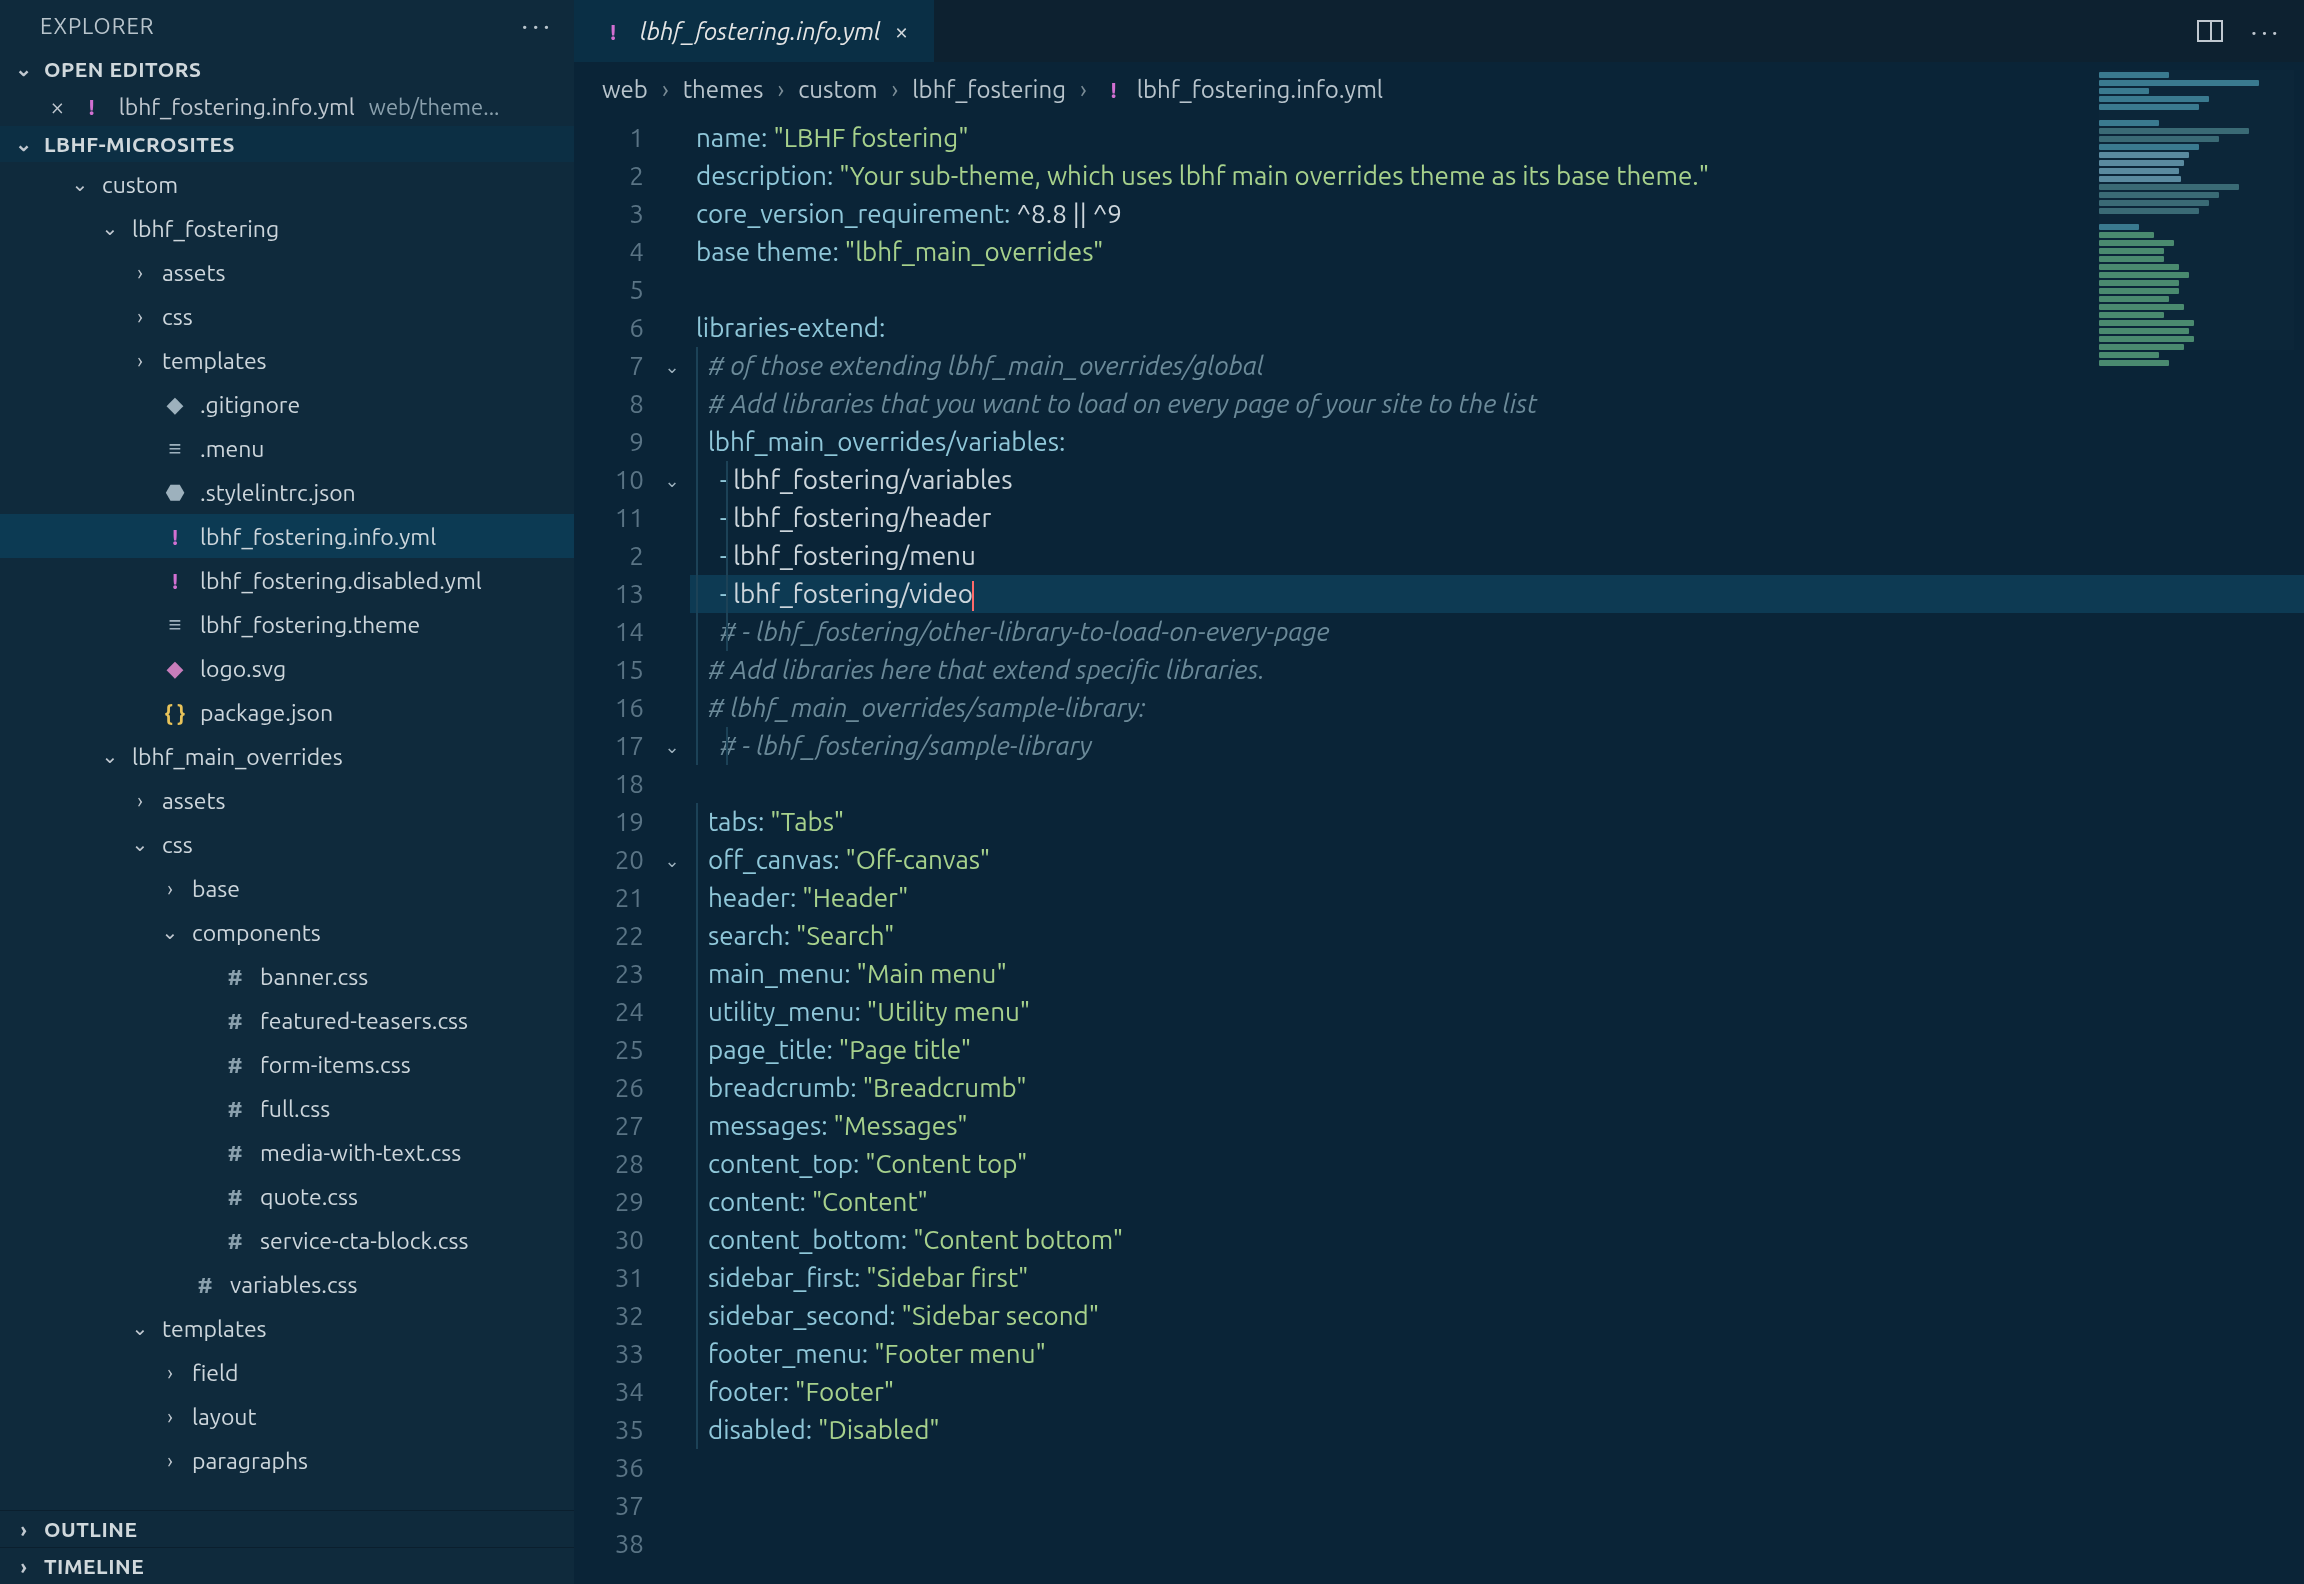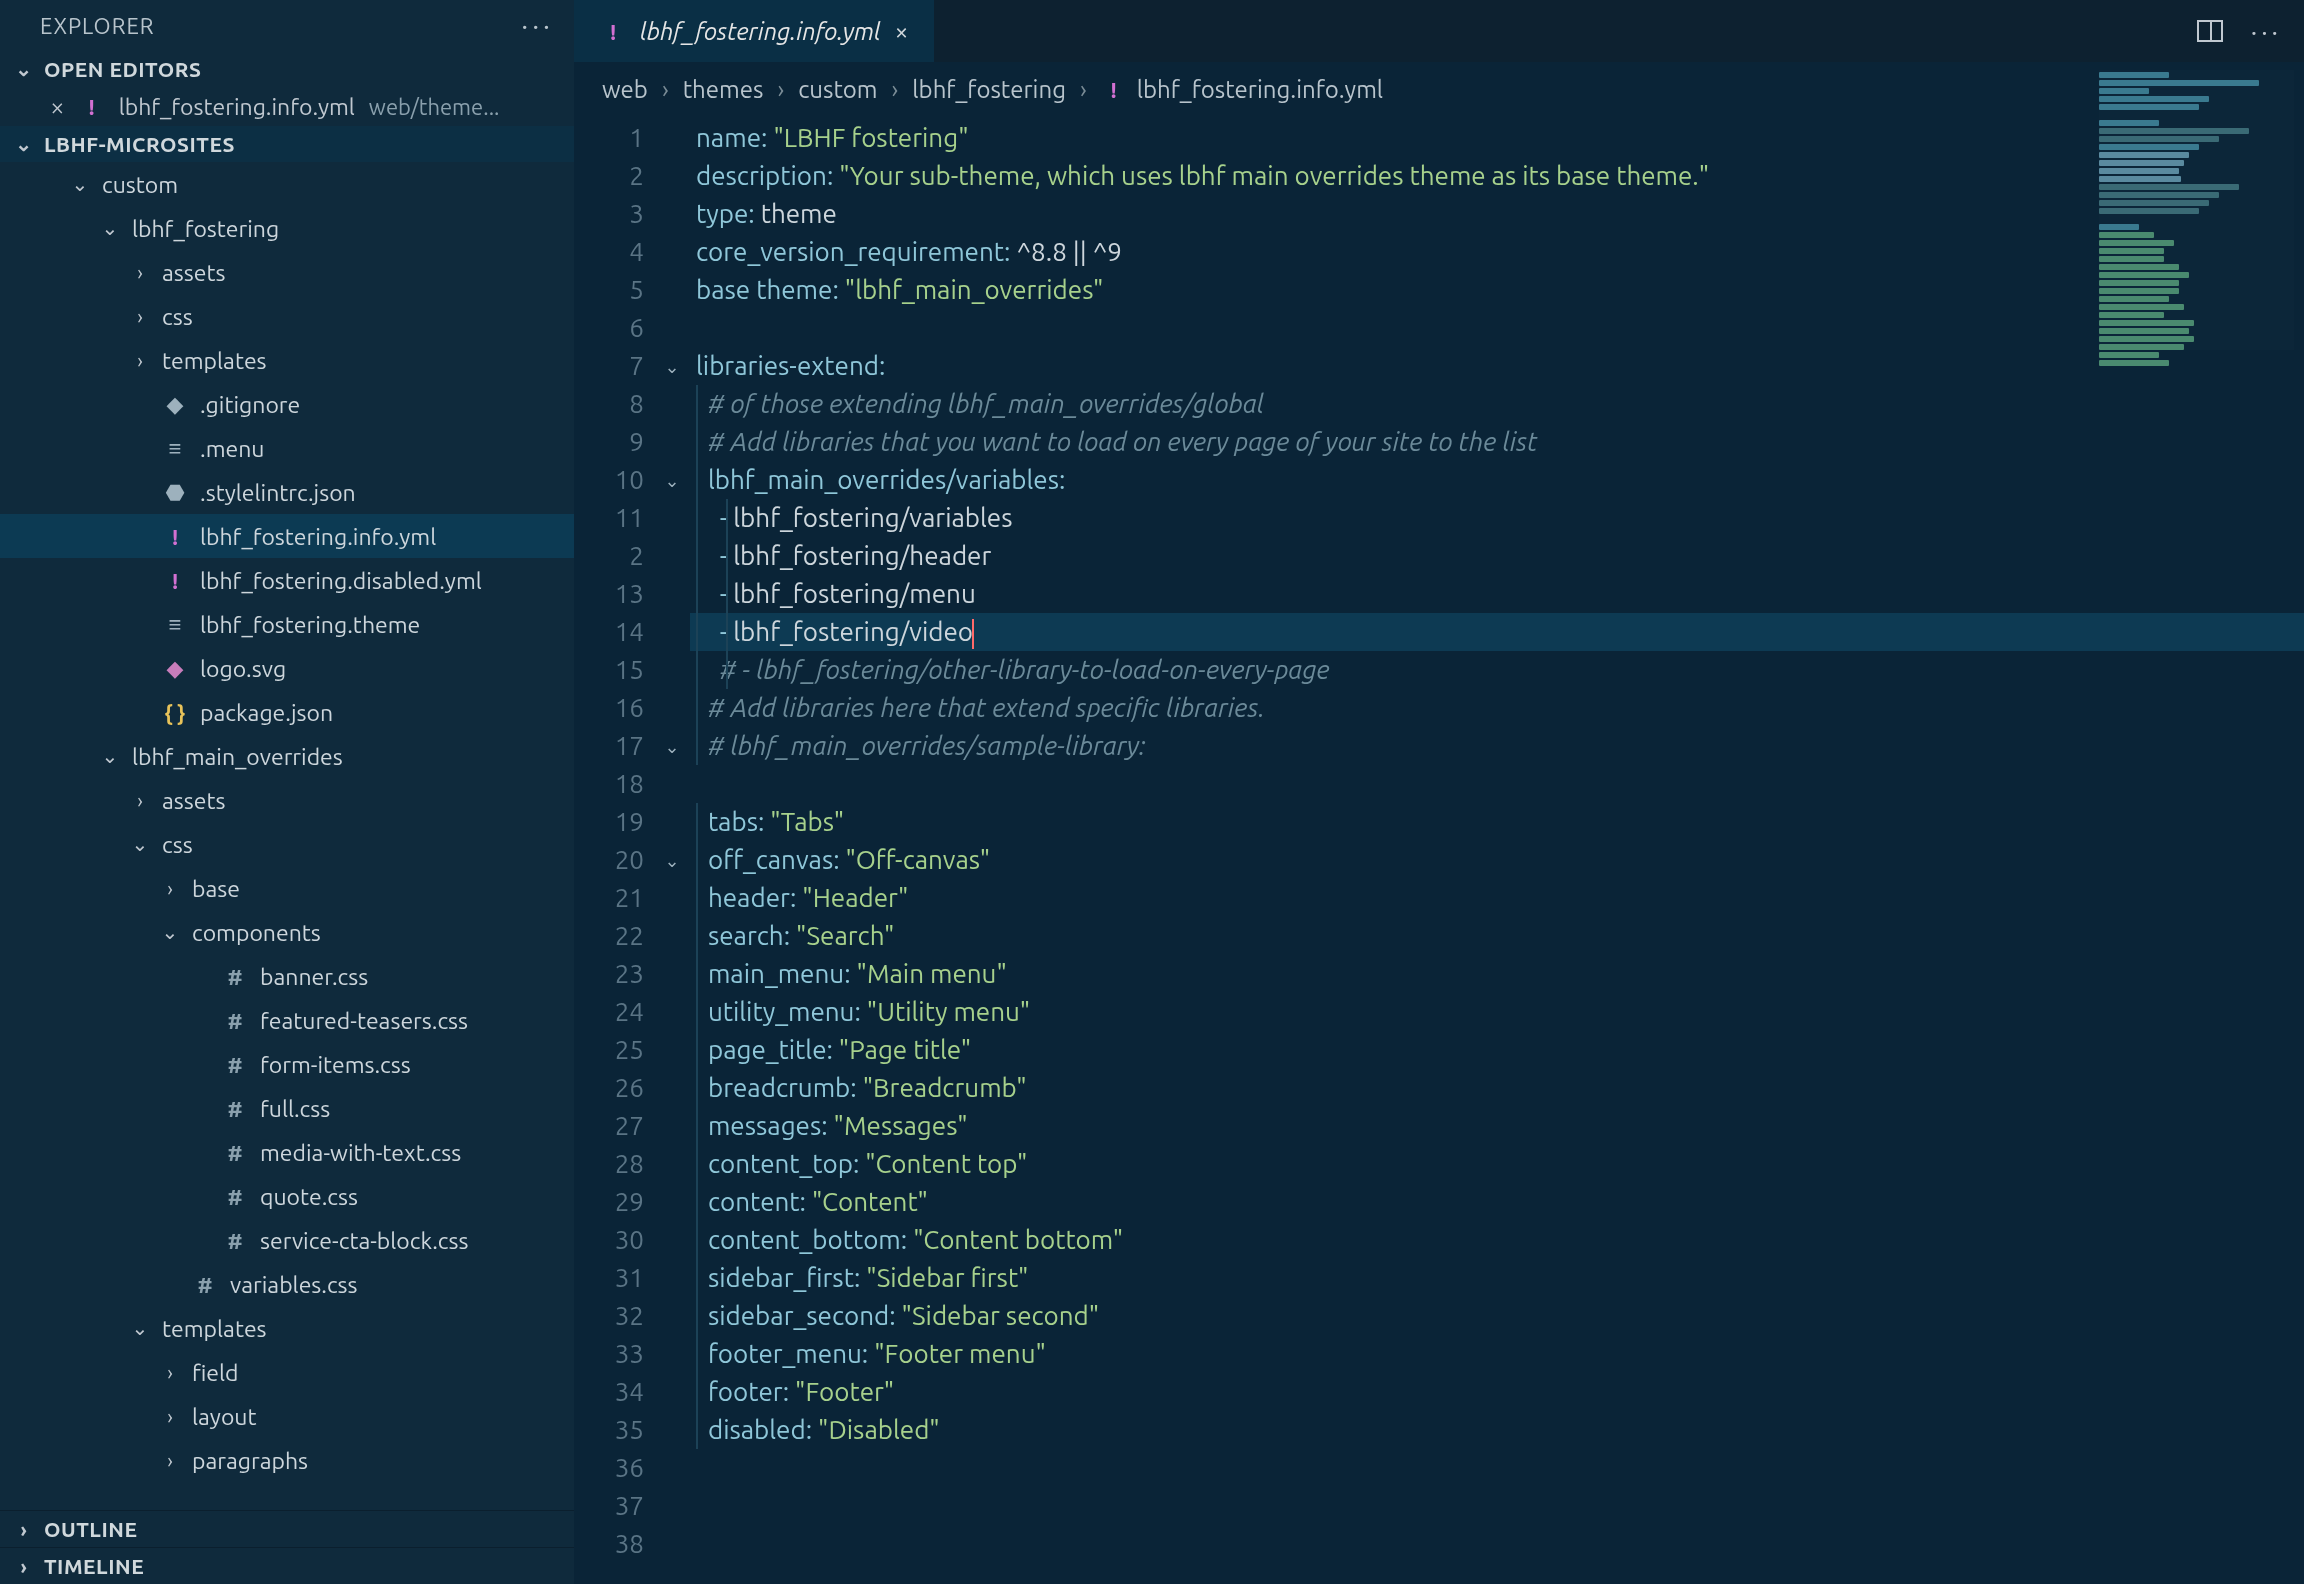--- a/index.html
+++ b/index.html
@@ -339,35 +339,35 @@
           <div class="fold"></div>
           <div class="fold"></div>
           <div class="fold"></div>
           <div class="fold"></div>
           <div class="fold"></div>
           <div class="fold"></div>
         </div>
       <div class="code" id="code">
           <div class="code-line"><span><span class="tok-key">name</span><span class="tok-punc">: </span><span class="tok-str">"LBHF fostering"</span></span></div>
           <div class="code-line"><span><span class="tok-key">description</span><span class="tok-punc">: </span><span class="tok-str">"Your sub-theme, which uses lbhf main overrides theme as its base theme."</span></span></div>
-          <div class="code-line"><span><span class="tok-key">type</span><span class="tok-punc">: </span><span class="tok-plain">theme</span></span></div>
           <div class="code-line"><span><span class="tok-key">core_version_requirement</span><span class="tok-punc">: </span><span class="tok-plain">^8.8 || ^9</span></span></div>
           <div class="code-line"><span><span class="tok-key">base theme</span><span class="tok-punc">: </span><span class="tok-str">"lbhf_main_overrides"</span></span></div>
           <div class="code-line"><span></span></div>
           <div class="code-line"><span><span class="tok-key">libraries-extend</span><span class="tok-punc">:</span></span></div>
           <div class="code-line"><span class="ind-guide" style="left: 6px;"></span><span>  <span class="tok-com"># of those extending lbhf_main_overrides/global</span></span></div>
           <div class="code-line"><span class="ind-guide" style="left: 6px;"></span><span>  <span class="tok-com"># Add libraries that you want to load on every page of your site to the list</span></span></div>
           <div class="code-line"><span class="ind-guide" style="left: 6px;"></span><span>  <span class="tok-key">lbhf_main_overrides/variables</span><span class="tok-punc">:</span></span></div>
           <div class="code-line"><span class="ind-guide" style="left: 6px;"></span><span class="ind-guide" style="left: 36px;"></span><span>    <span class="tok-punc">- </span><span class="tok-plain">lbhf_fostering/variables</span></span></div>
           <div class="code-line"><span class="ind-guide" style="left: 6px;"></span><span class="ind-guide" style="left: 36px;"></span><span>    <span class="tok-punc">- </span><span class="tok-plain">lbhf_fostering/header</span></span></div>
           <div class="code-line"><span class="ind-guide" style="left: 6px;"></span><span class="ind-guide" style="left: 36px;"></span><span>    <span class="tok-punc">- </span><span class="tok-plain">lbhf_fostering/menu</span></span></div>
           <div class="code-line hl"><span class="ind-guide" style="left: 6px;"></span><span class="ind-guide" style="left: 36px;"></span><span>    <span class="tok-punc">- </span><span class="tok-plain">lbhf_fostering/video</span></span><span class="cursor"></span></div>
           <div class="code-line"><span class="ind-guide" style="left: 6px;"></span><span class="ind-guide" style="left: 36px;"></span><span>    <span class="tok-com"># - lbhf_fostering/other-library-to-load-on-every-page</span></span></div>
           <div class="code-line"><span class="ind-guide" style="left: 6px;"></span><span>  <span class="tok-com"># Add libraries here that extend specific libraries.</span></span></div>
           <div class="code-line"><span class="ind-guide" style="left: 6px;"></span><span>  <span class="tok-com"># lbhf_main_overrides/sample-library:</span></span></div>
+          <div class="code-line"><span class="ind-guide" style="left: 6px;"></span><span class="ind-guide" style="left: 36px;"></span><span>    <span class="tok-com"># - lbhf_fostering/sample-library</span></span></div>
           <div class="code-line"><span></span></div>
           <div class="code-line"><span class="ind-guide" style="left: 6px;"></span><span>  <span class="tok-key">tabs</span><span class="tok-punc">: </span><span class="tok-str">"Tabs"</span></span></div>
           <div class="code-line"><span class="ind-guide" style="left: 6px;"></span><span>  <span class="tok-key">off_canvas</span><span class="tok-punc">: </span><span class="tok-str">"Off-canvas"</span></span></div>
           <div class="code-line"><span class="ind-guide" style="left: 6px;"></span><span>  <span class="tok-key">header</span><span class="tok-punc">: </span><span class="tok-str">"Header"</span></span></div>
           <div class="code-line"><span class="ind-guide" style="left: 6px;"></span><span>  <span class="tok-key">search</span><span class="tok-punc">: </span><span class="tok-str">"Search"</span></span></div>
           <div class="code-line"><span class="ind-guide" style="left: 6px;"></span><span>  <span class="tok-key">main_menu</span><span class="tok-punc">: </span><span class="tok-str">"Main menu"</span></span></div>
           <div class="code-line"><span class="ind-guide" style="left: 6px;"></span><span>  <span class="tok-key">utility_menu</span><span class="tok-punc">: </span><span class="tok-str">"Utility menu"</span></span></div>
           <div class="code-line"><span class="ind-guide" style="left: 6px;"></span><span>  <span class="tok-key">page_title</span><span class="tok-punc">: </span><span class="tok-str">"Page title"</span></span></div>
           <div class="code-line"><span class="ind-guide" style="left: 6px;"></span><span>  <span class="tok-key">breadcrumb</span><span class="tok-punc">: </span><span class="tok-str">"Breadcrumb"</span></span></div>
           <div class="code-line"><span class="ind-guide" style="left: 6px;"></span><span>  <span class="tok-key">messages</span><span class="tok-punc">: </span><span class="tok-str">"Messages"</span></span></div>

